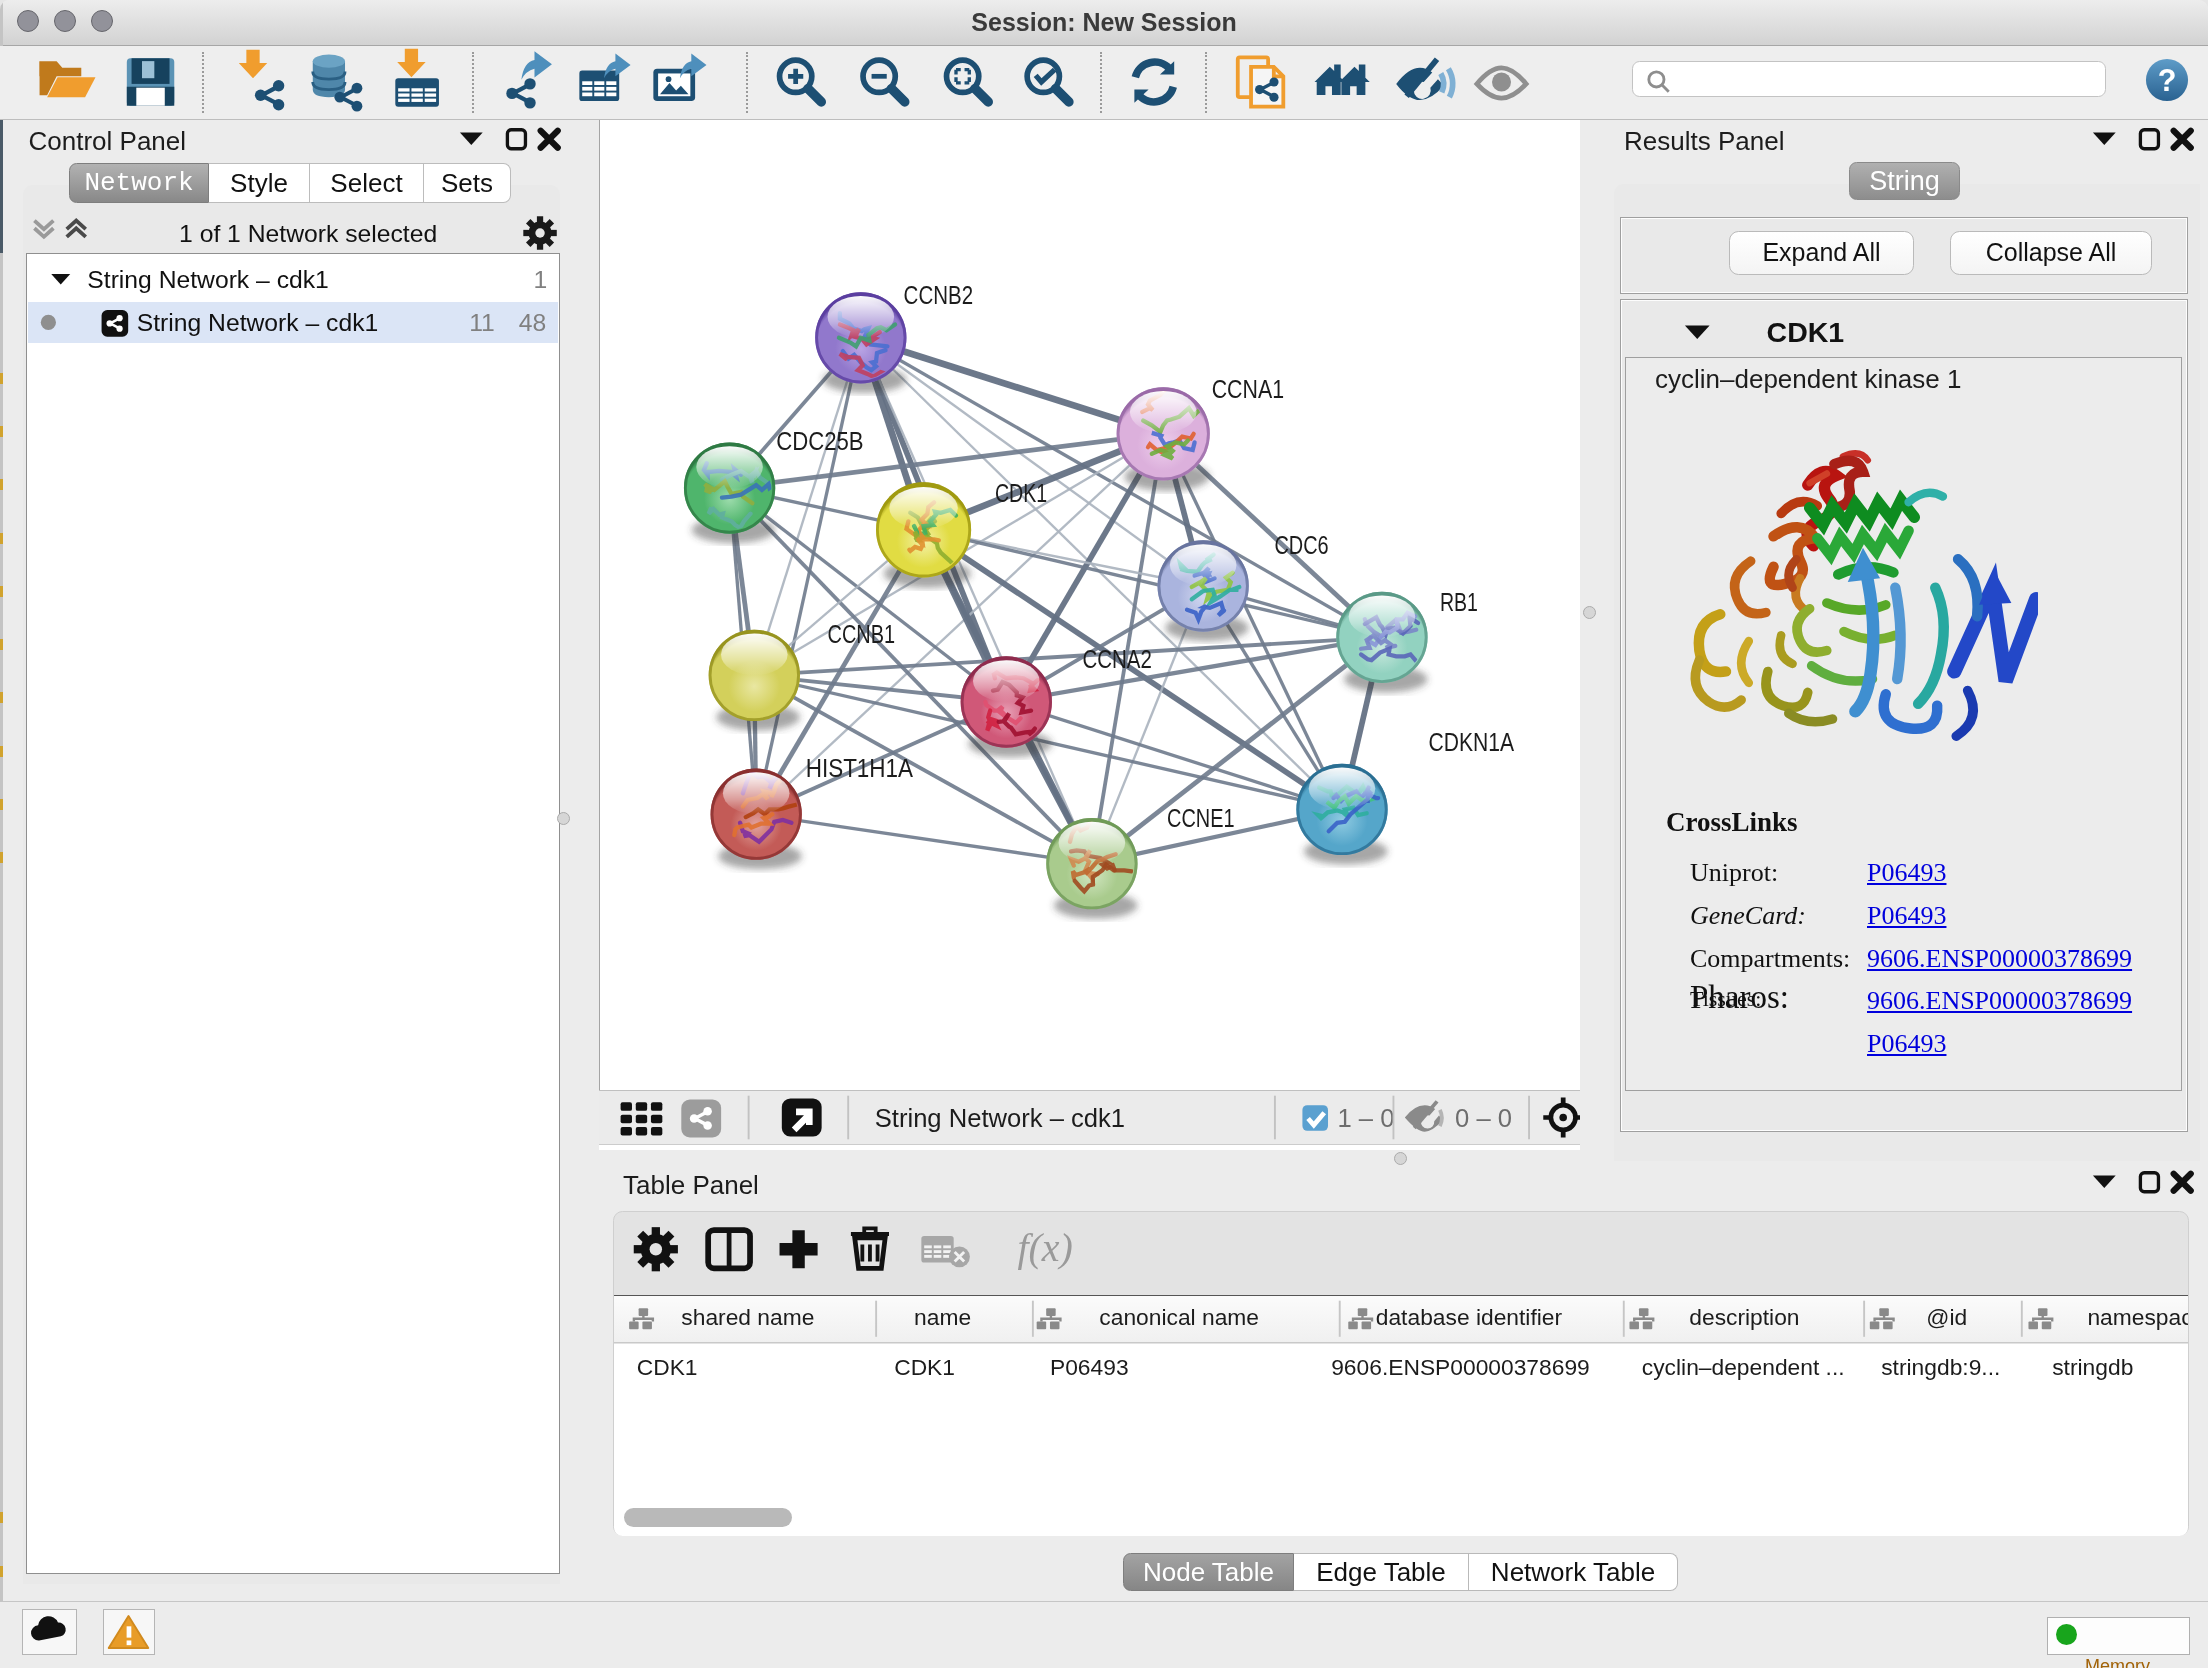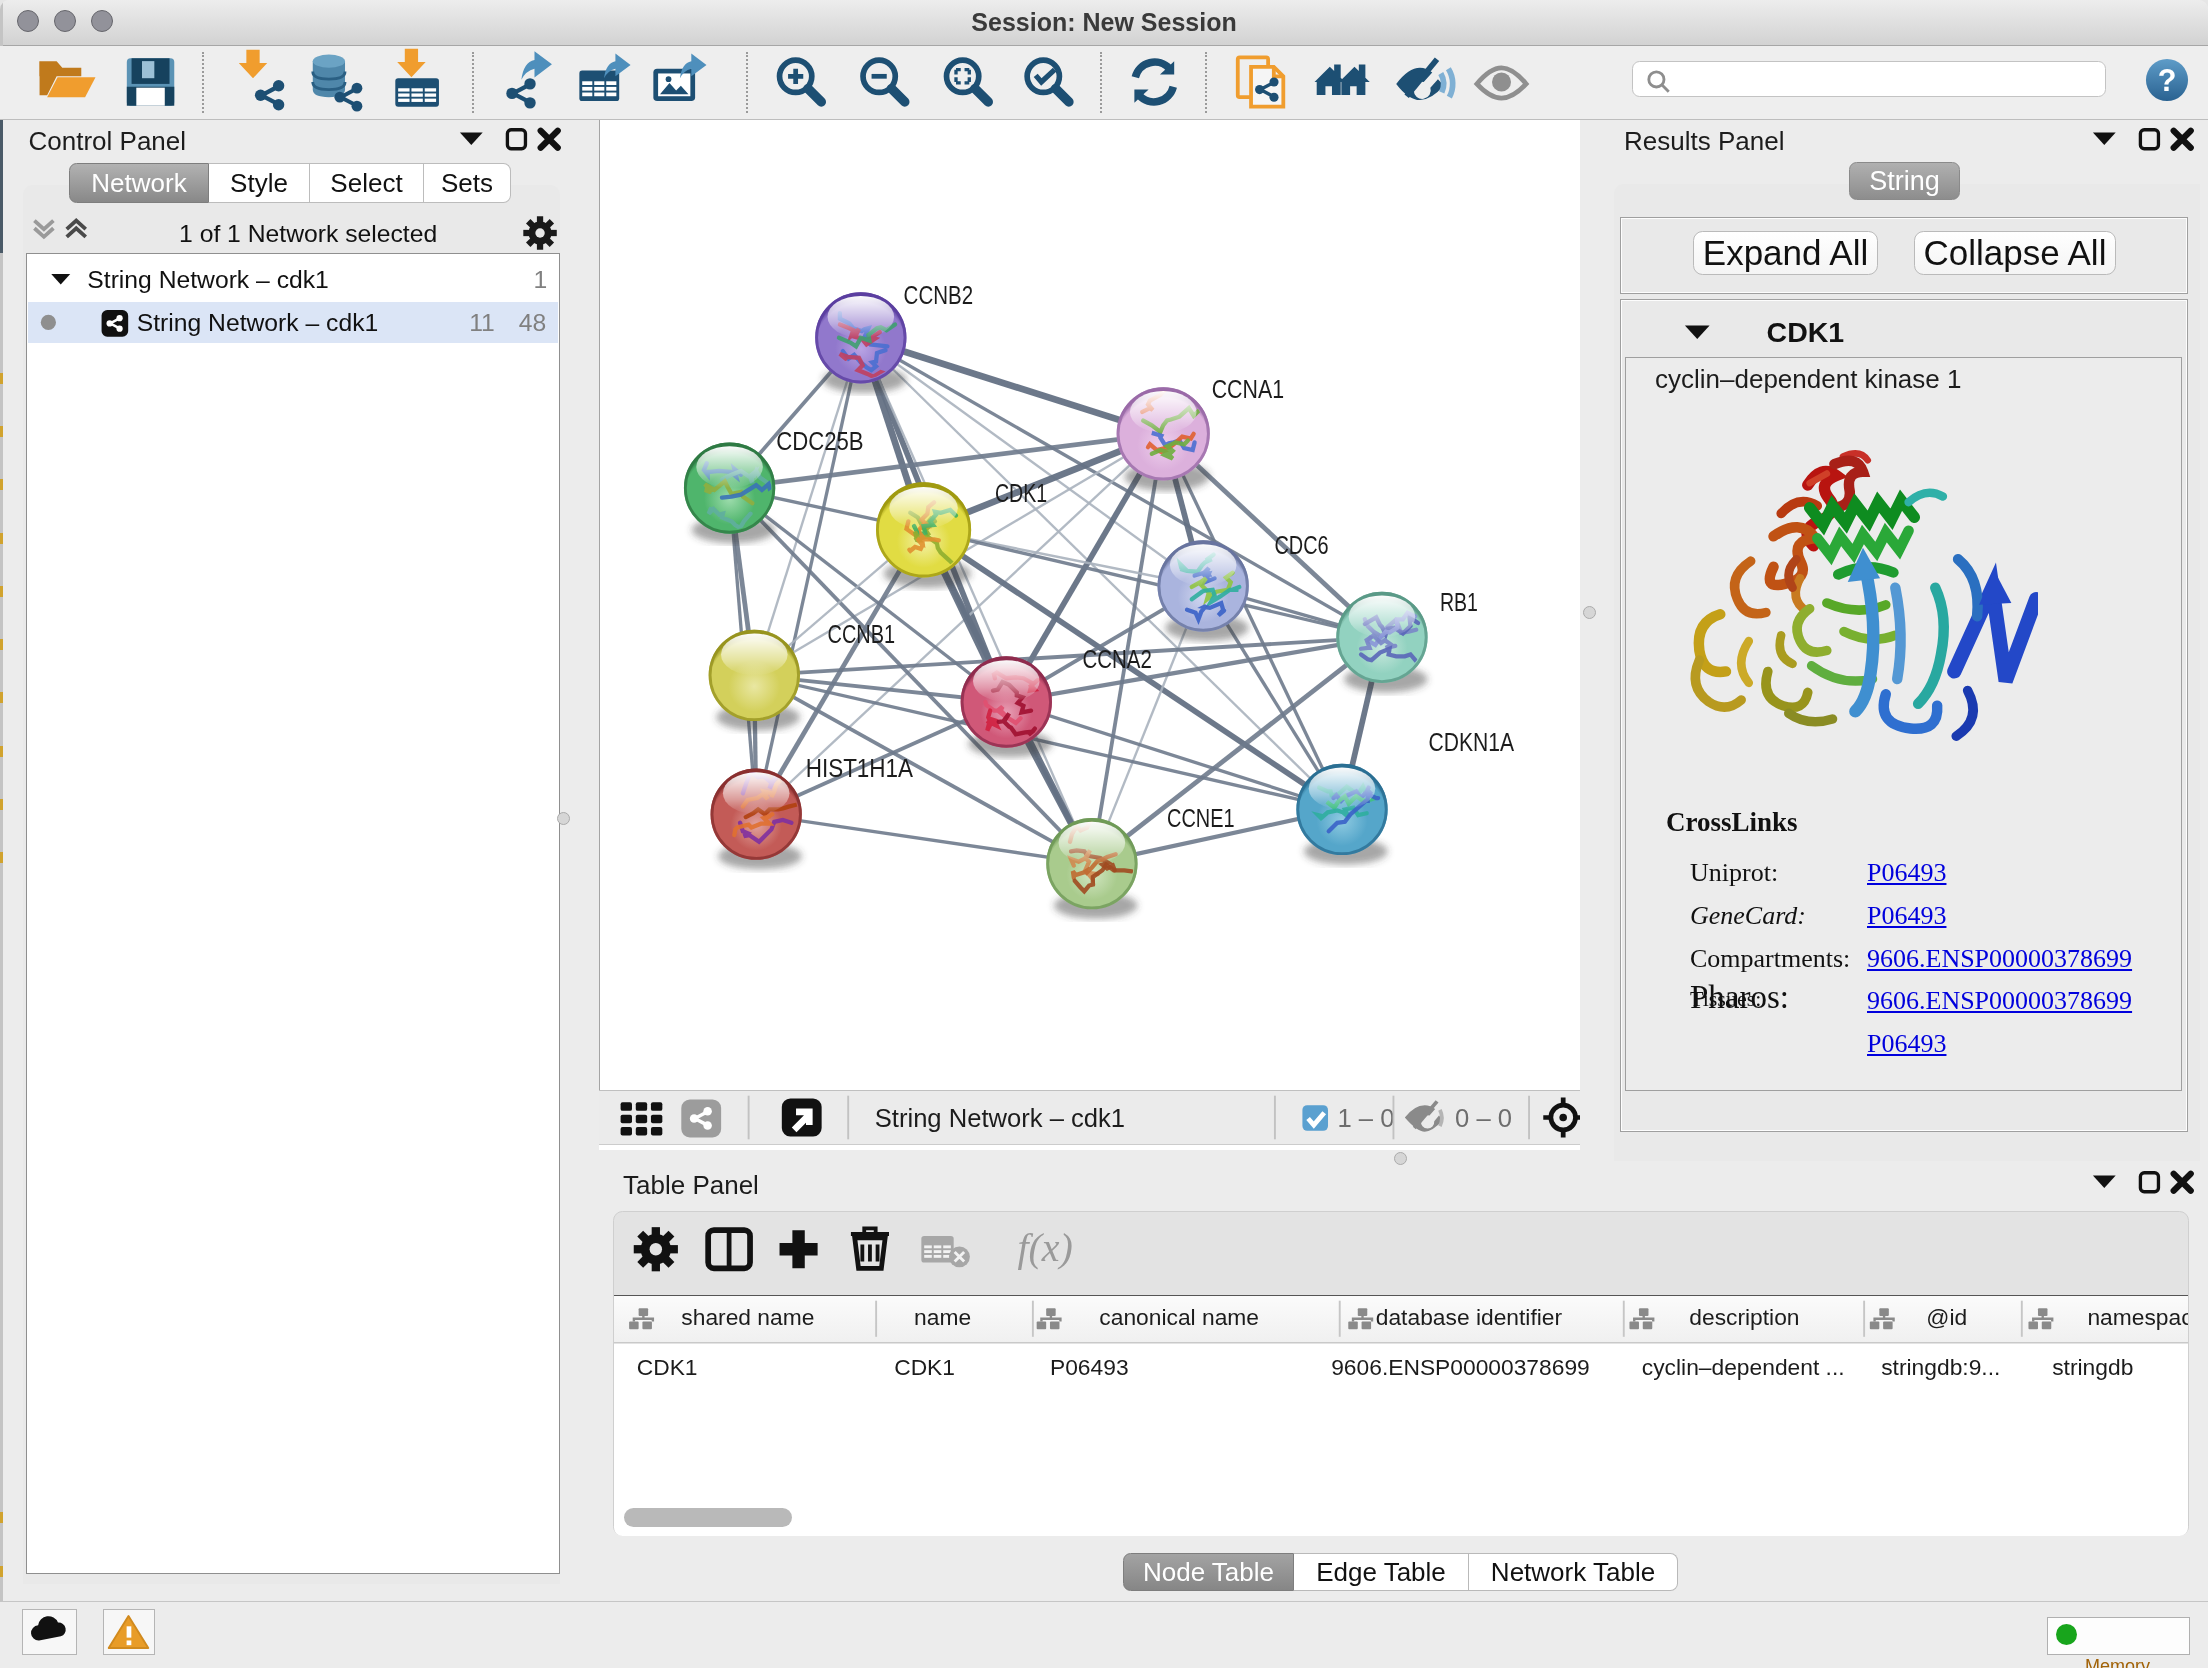--- a/index.html
+++ b/index.html
@@ -19,34 +19,34 @@
   .toolbar{left:0;top:46px;width:2208px;height:73px;background:#eeeeee;border-bottom:1px solid #bdbdbd;}
   .vsep{top:52px;width:0px;height:61px;border-left:2.9px dotted #9a9a9a;}
   .searchbox{left:1632px;top:61px;width:474px;height:36px;background:#ffffff;border:1.4px solid #c3c3c3;
      border-radius:7.6px;box-sizing:border-box;}
   
   .ptitle{font-size:26px;color:#1c1c1c;}
   
   .ctlpan{left:2.9px;top:120px;width:559px;height:1481px;background:#ececec;}
   .tab{position:absolute;top:163px;height:40px;box-sizing:border-box;border:1px solid #bcbcbc;
      background:#ffffff;color:#111;font-size:26px;text-align:center;line-height:38px;}
-  .tabsel{background:linear-gradient(#b2b2b2,#888888);color:#fff;border-color:#7e7e7e;}
+  .tabsel{background:linear-gradient(#b2b2b2,#888888);color:#fff;border-color:#7e7e7e;font-family:Liberation Mono, monospace;}
   .subpan{left:23px;top:185px;width:537px;height:1399px;background:#e9e9e9;border-radius:9.5px 9.5px 0 0;}
   .listbox{left:26px;top:253px;width:534px;height:1321px;background:#ffffff;
      border:1.9px solid #8f8f8f;box-sizing:border-box;}
   
   .canvas{left:599px;top:120px;width:980px;height:970px;background:#ffffff;
       border-left:1px solid #a5a5a5;border-right:1px solid #a5a5a5;box-sizing:content-box;}
   .netbar{left:599px;top:1090px;width:982px;height:55px;background:#ebebeb;
       border-top:1px solid #c0c0c0;border-bottom:1px solid #cccccc;box-sizing:border-box;}
   
   .respan{left:1580px;top:120px;width:629px;height:1041px;background:#ececec;}
   .rsub{left:1614px;top:184px;width:586px;height:978px;background:#e9e9e9;border-radius:9.5px 0 0 0;}
   .btn{position:absolute;background:linear-gradient(#ffffff,#f4f4f4);border:1.4px solid #bababa;
-     border-radius:9.5px;box-sizing:border-box;text-align:center;font-size:35px;color:#111;}
+     border-radius:9.5px;box-sizing:border-box;text-align:center;font-size:25px;color:#111;margin-left:36px;}
   
   .tabpan{left:569px;top:1161px;width:1640px;height:439px;background:#ececec;}
   .tbox{left:613px;top:1211px;width:1576px;height:325px;background:#e3e3e3;
      border-radius:9.5px;border:1px solid #cfcfcf;box-sizing:border-box;}
   .thdr{position:absolute;left:614px;top:1295px;width:1574px;height:48px;
      background:linear-gradient(#fbfbfb,#f0f0f0);border-top:1.9px solid #555;border-bottom:1px solid #c9c9c9;box-sizing:border-box;}
   .trow{position:absolute;left:614px;top:1344px;width:1574px;height:47px;background:#ffffff;}
   .twhite{position:absolute;left:614px;top:1391px;width:1574px;height:145px;background:#ffffff;border-radius:0 0 8.6px 8.6px;}
   .btab{position:absolute;top:1553px;height:38px;box-sizing:border-box;border:1px solid #b9b9b9;
      background:#ffffff;color:#111;font-size:26px;text-align:center;line-height:36px;}

